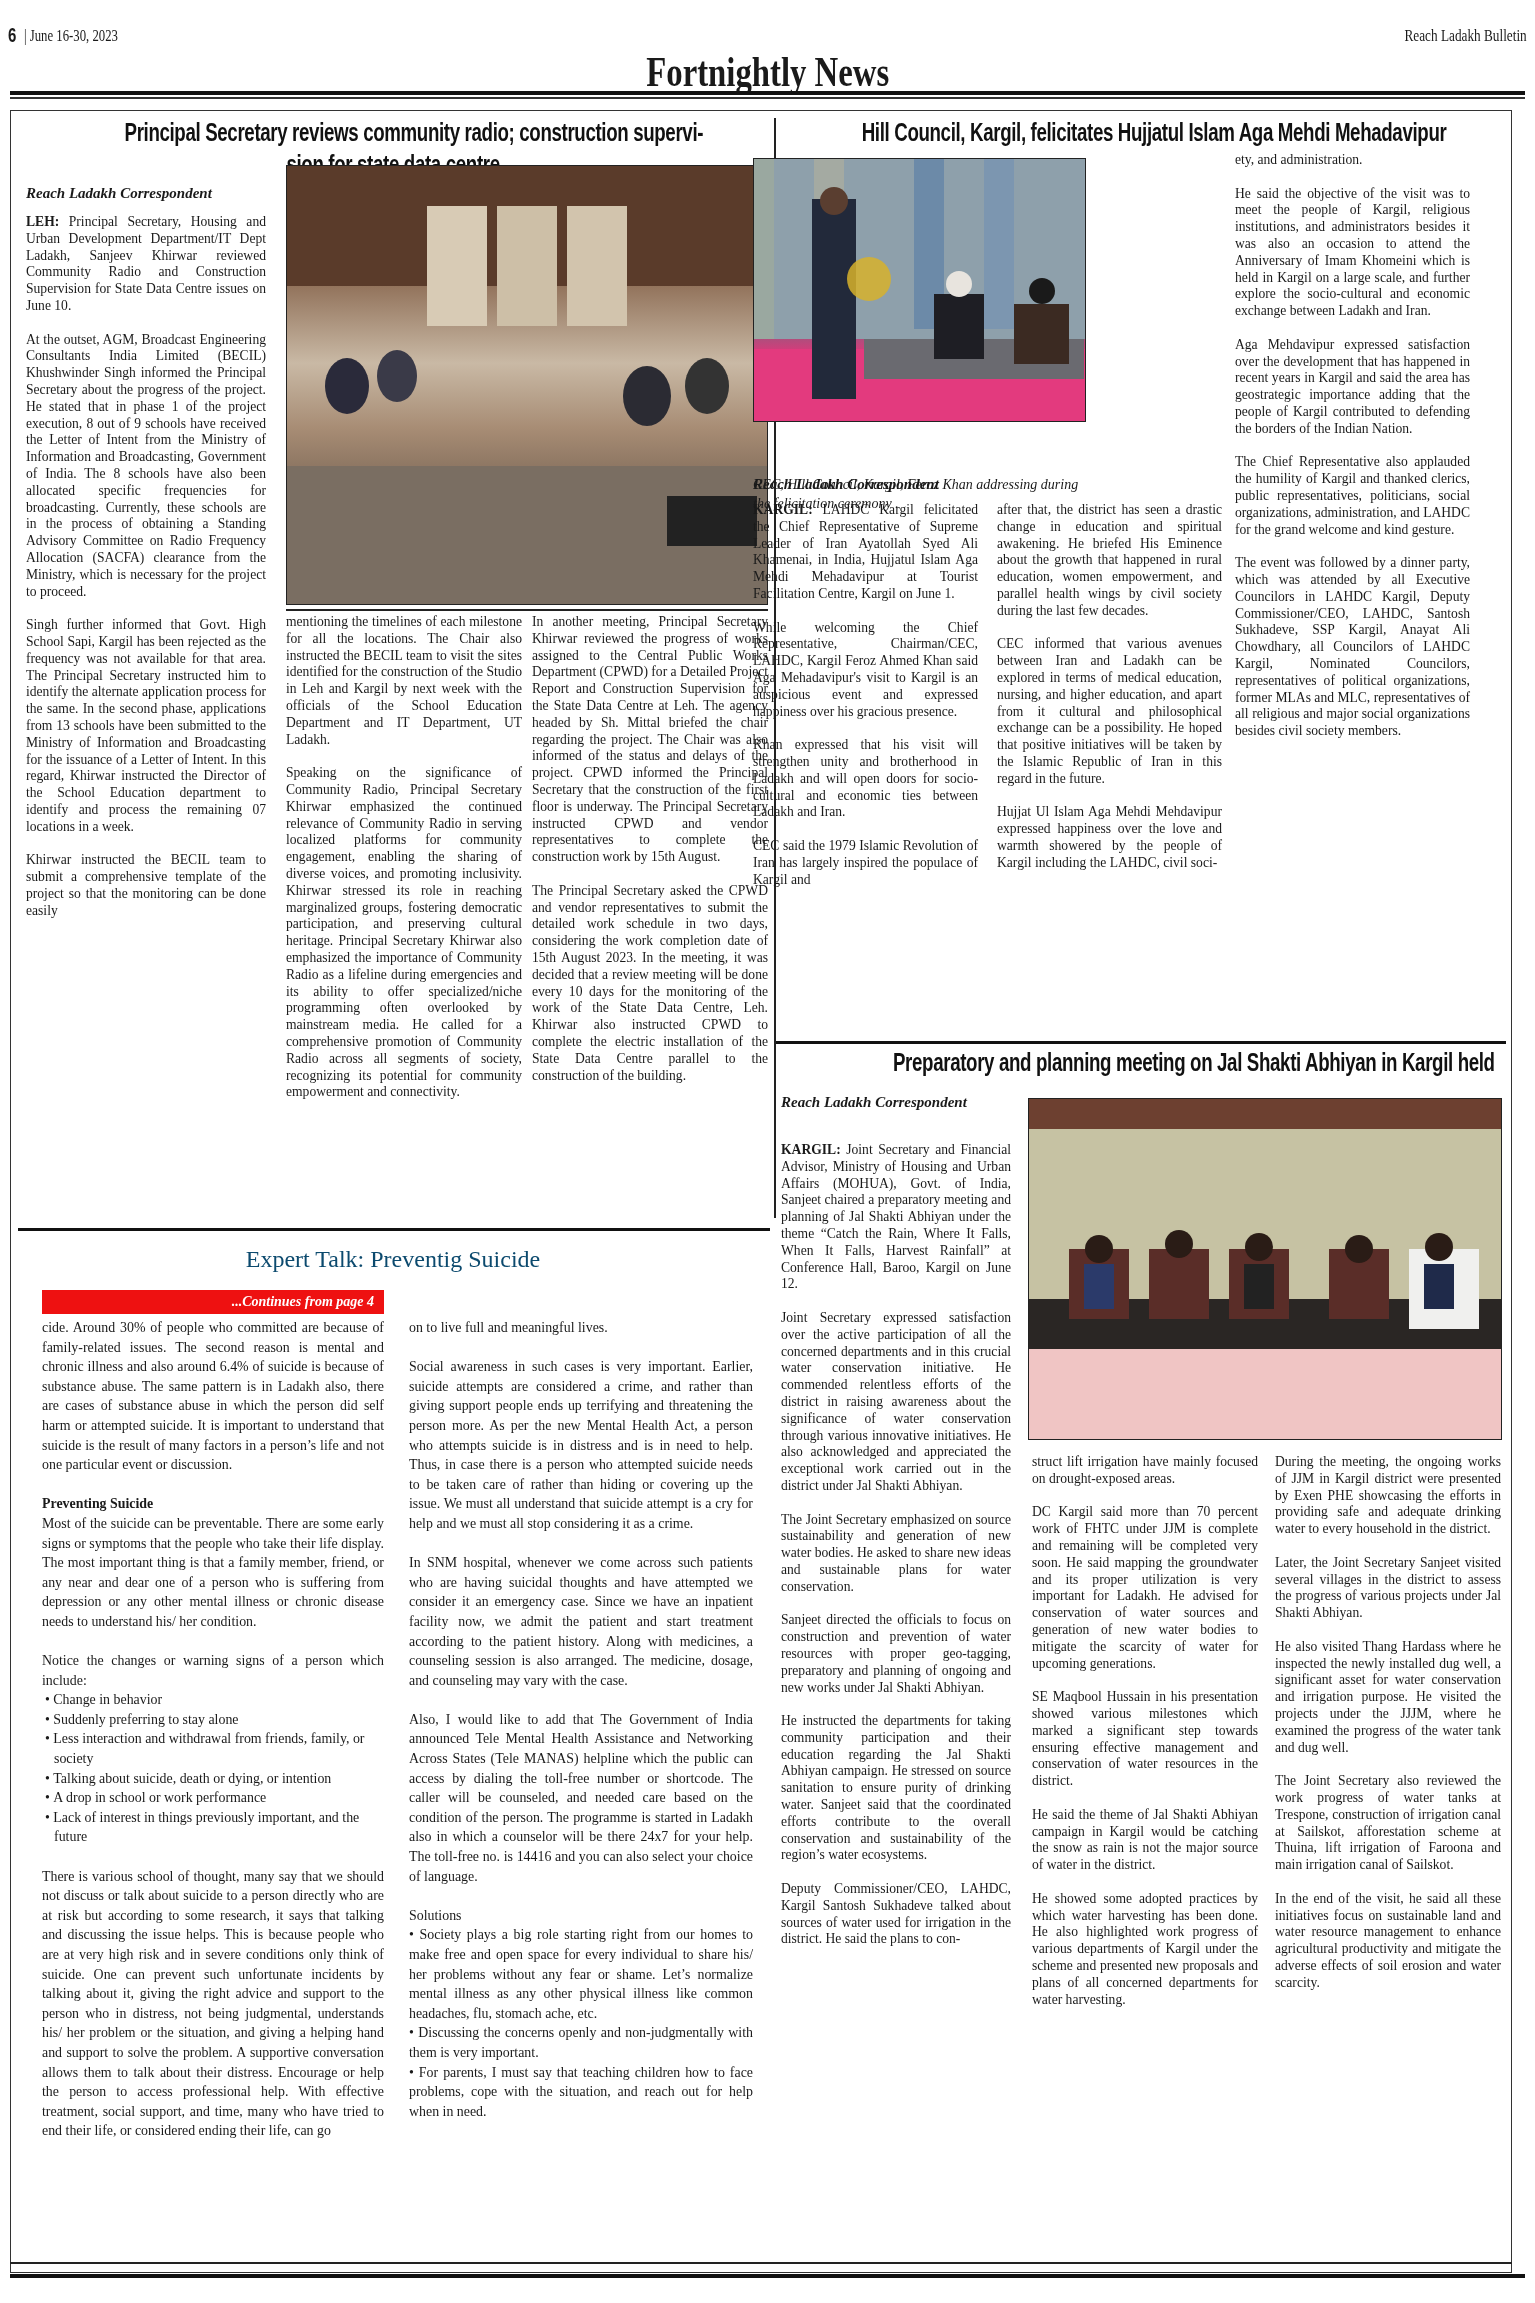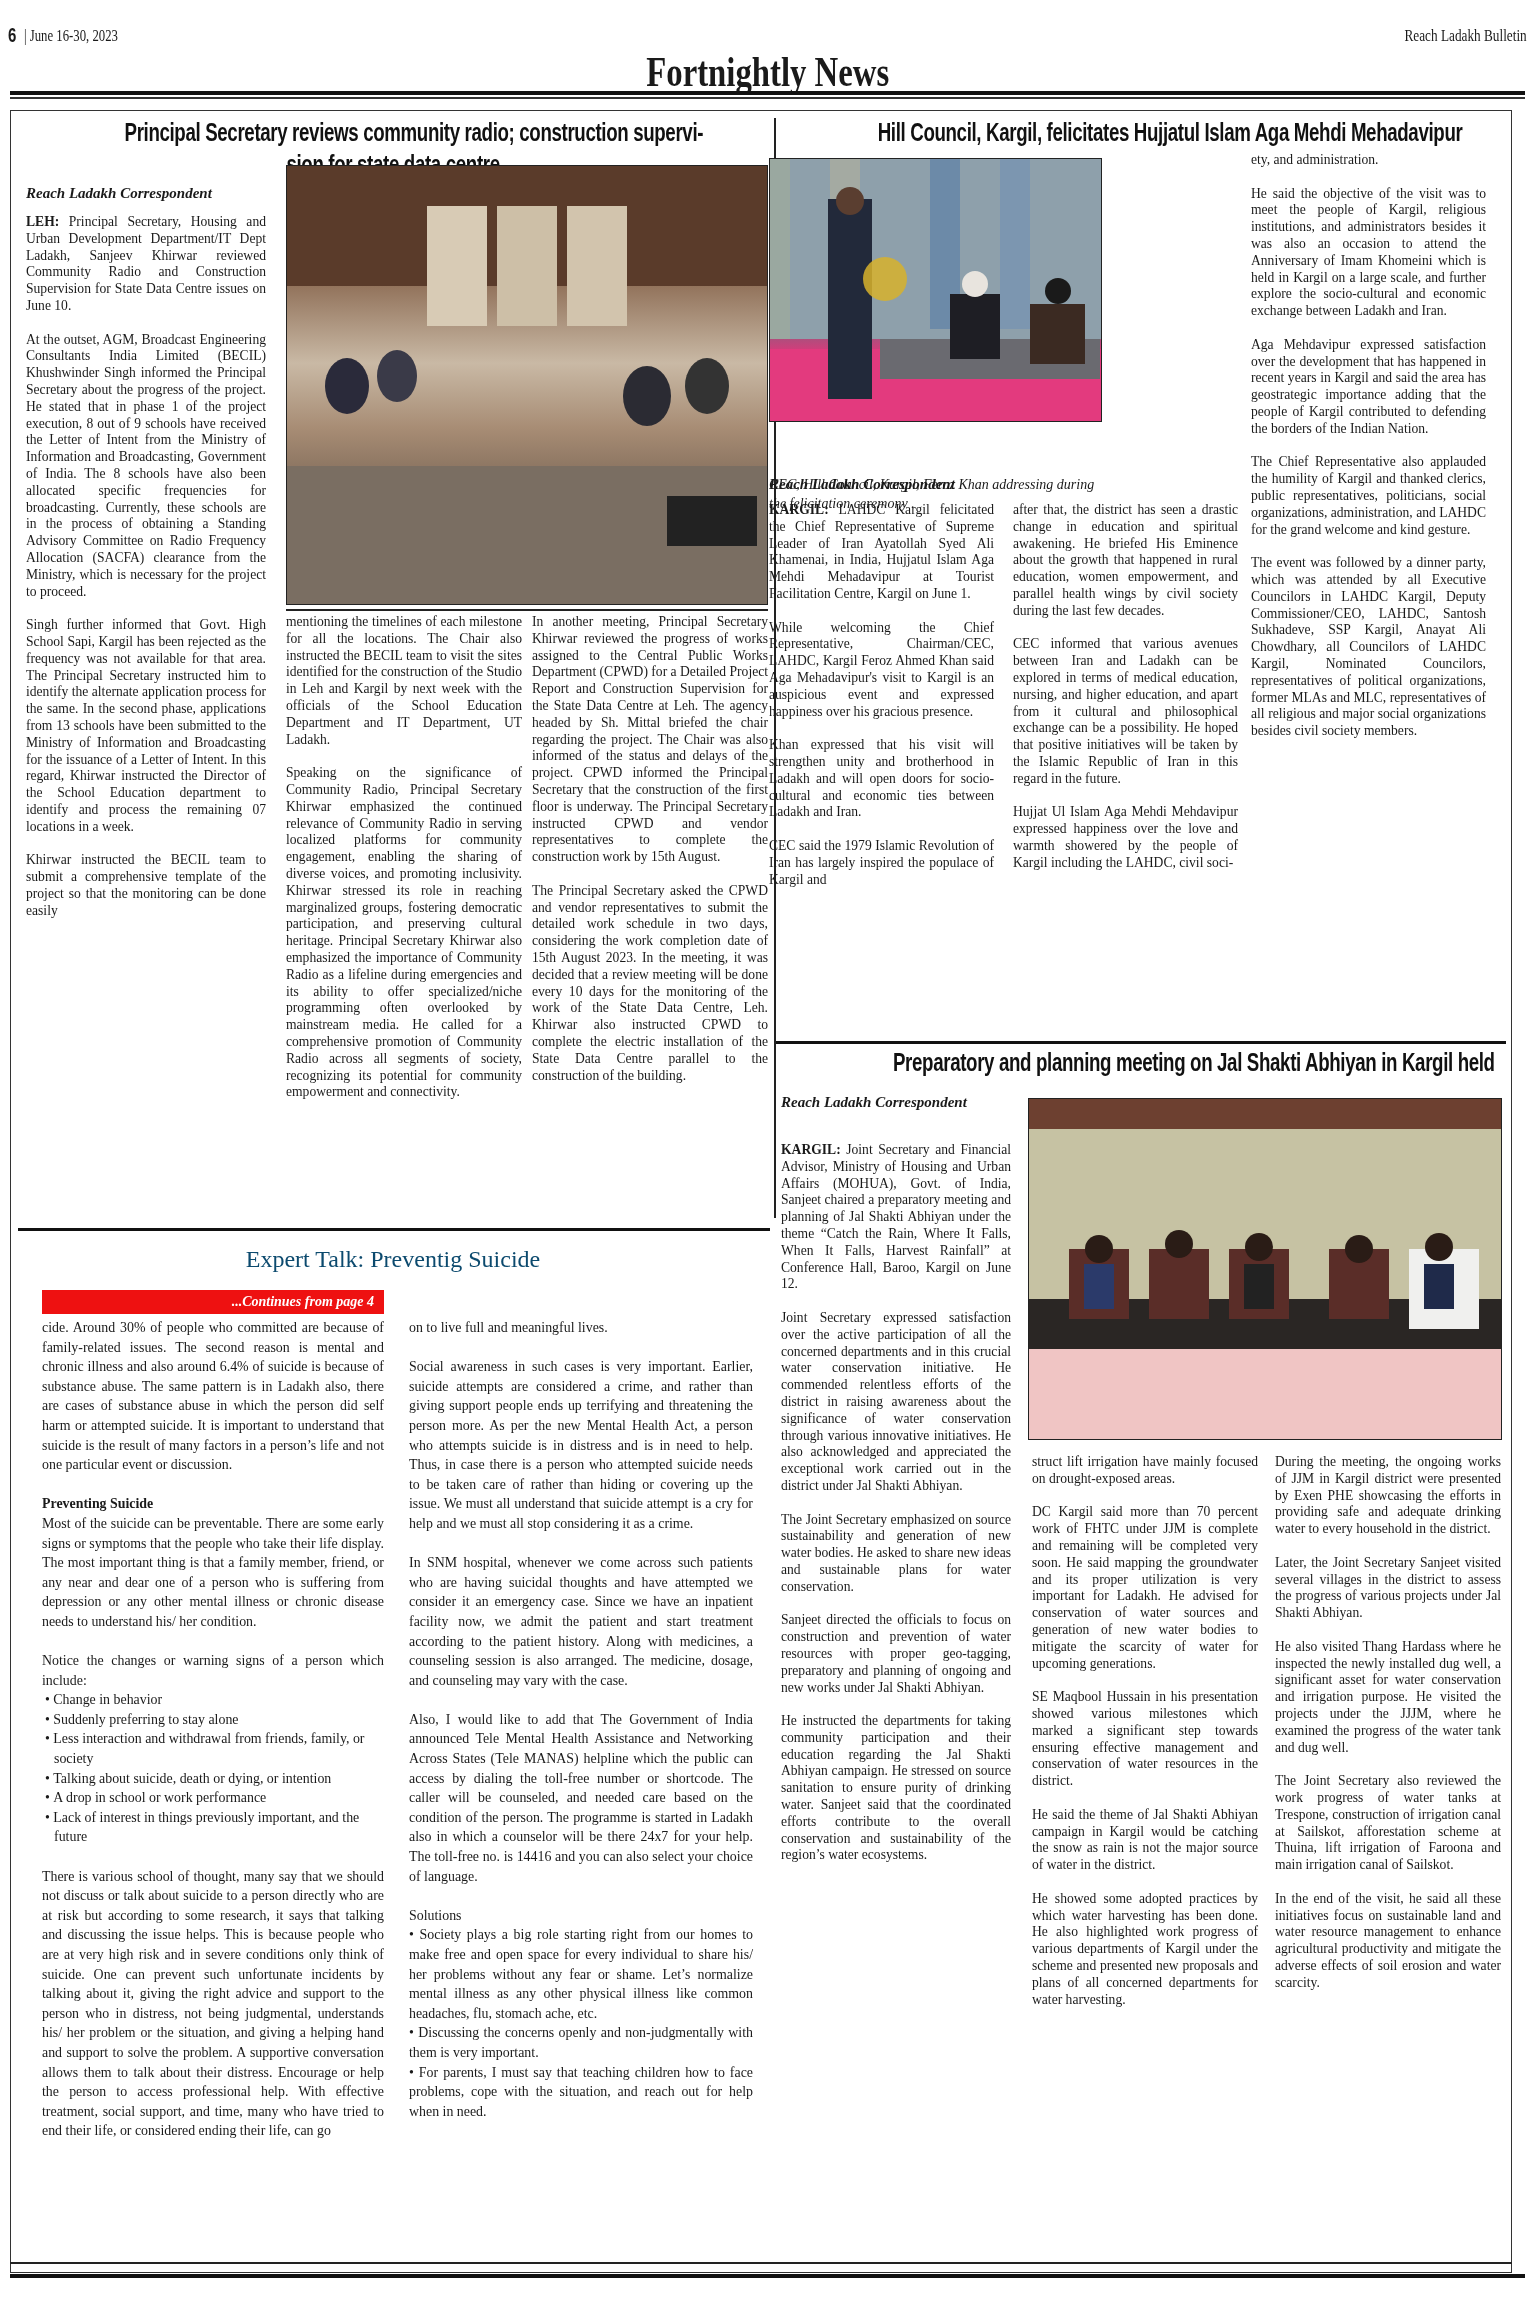--- a/index.html
+++ b/index.html
@@ -92,21 +92,21 @@
     <p>Speaking on the significance of Community Radio, Principal Secretary Khirwar emphasized the continued relevance of Community Radio in serving localized platforms for community engagement, enabling the sharing of diverse voices, and promoting inclusivity. Khirwar stressed its role in reaching marginalized groups, fostering democratic participation, and preserving cultural heritage. Principal Secretary Khirwar also emphasized the importance of Community Radio as a lifeline during emergencies and its ability to offer specialized/niche programming often overlooked by mainstream media. He called for a comprehensive promotion of Community Radio across all segments of society, recognizing its potential for community empowerment and connectivity.</p>
   </div>
   <div class="abs txt" style="left:520px; top:502px; width:236px;">
     <p>In another meeting, Principal Secretary Khirwar reviewed the progress of works assigned to the Central Public Works Department (CPWD) for a Detailed Project Report and Construction Supervision for the State Data Centre at Leh. The agency headed by Sh. Mittal briefed the chair regarding the project. The Chair was also informed of the status and delays of the project. CPWD informed the Principal Secretary that the construction of the first floor is underway. The Principal Secretary instructed CPWD and vendor representatives to complete the construction work by 15th August.</p>
     <p>The Principal Secretary asked the CPWD and vendor representatives to submit the detailed work schedule in two days, considering the work completion date of 15th August 2023. In the meeting, it was decided that a review meeting will be done every 10 days for the monitoring of the work of the State Data Centre, Leh. Khirwar also instructed CPWD to complete the electric installation of the State Data Centre parallel to the construction of the building.</p>
   </div>
 </div>
 
 <div class="abs vline" style="left:774px; top:118px; height:1100px;"></div>
 
-<div class="abs" style="left:764px; top:112px; width:734px; height:935px;">
+<div class="abs" style="left:748px; top:112px; width:734px; height:935px;">
   <div class="abs headline" style="left:0; top:4px; width:734px;"><span>Hill Council, Kargil, felicitates Hujjatul Islam Aga Mehdi Mehadavipur</span></div>
 
   <div class="abs photo" style="left:5px; top:46px; width:333px; height:264px; background: linear-gradient(180deg, #8fa2ad 0%, #7e93a3 40%, #6b6f80 60%, #e2357a 75%, #c22c66 100%);">
     <svg width="333" height="264" viewBox="0 0 333 264">
       <rect x="0" y="0" width="333" height="180" fill="#8ea0ab"></rect>
       <rect x="0" y="0" width="20" height="180" fill="#9aa8a0"></rect>
       <rect x="60" y="0" width="30" height="180" fill="#a4aaa2"></rect>
       <rect x="160" y="0" width="30" height="170" fill="#6c8aa8"></rect>
       <rect x="230" y="0" width="30" height="170" fill="#7c96b0"></rect>
       <rect x="0" y="190" width="333" height="74" fill="#e33a7e"></rect>
@@ -170,20 +170,21 @@
       <rect x="395" y="165" width="30" height="45" fill="#1f2a4a"></rect>
     </svg>
   </div>
 
   <div class="abs txt" style="left:5px; top:98px; width:230px;">
     <p><span class="b">KARGIL:</span><span> Joint Secretary and Financial Advisor, Ministry of Housing and Urban Affairs (MOHUA), Govt. of India, Sanjeet chaired a preparatory meeting and planning of Jal Shakti Abhiyan under the theme “Catch the Rain, Where It Falls, When It Falls, Harvest Rainfall” at Conference Hall, Baroo, Kargil on June 12.</span></p>
     <p>Joint Secretary expressed satisfaction over the active participation of all the concerned departments and in this crucial water conservation initiative. He commended relentless efforts of the district in raising awareness about the significance of water conservation through various innovative initiatives. He also acknowledged and appreciated the exceptional work carried out in the district under Jal Shakti Abhiyan.</p>
     <p>The Joint Secretary emphasized on source sustainability and generation of new water bodies. He asked to share new ideas and sustainable plans for water conservation.</p>
     <p>Sanjeet directed the officials to focus on construction and prevention of water resources with proper geo-tagging, preparatory and planning of ongoing and new works under Jal Shakti Abhiyan.</p>
     <p>He instructed the departments for taking community participation and their education regarding the Jal Shakti Abhiyan campaign. He stressed on source sanitation to ensure purity of drinking water. Sanjeet said that the coordinated efforts contribute to the overall conservation and sustainability of the region’s water ecosystems.</p>
+    <p>Deputy Commissioner/CEO, LAHDC, Kargil Santosh Sukhadeve talked about sources of water used for irrigation in the district. He said the plans to con-</p>
   </div>
   <div class="abs txt" style="left:256px; top:410px; width:226px;">
     <p>struct lift irrigation have mainly focused on drought-exposed areas.</p>
     <p>DC Kargil said more than 70 percent work of FHTC under JJM is complete and remaining will be completed very soon. He said mapping the groundwater and its proper utilization is very important for Ladakh. He advised for conservation of water sources and generation of new water bodies to mitigate the scarcity of water for upcoming generations.</p>
     <p>SE Maqbool Hussain in his presentation showed various milestones which marked a significant step towards ensuring effective management and conservation of water resources in the district.</p>
     <p>He said the theme of Jal Shakti Abhiyan campaign in Kargil would be catching the snow as rain is not the major source of water in the district.</p>
     <p>He showed some adopted practices by which water harvesting has been done. He also highlighted work progress of various departments of Kargil under the scheme and presented new proposals and plans of all concerned departments for water harvesting.</p>
   </div>
   <div class="abs txt" style="left:499px; top:410px; width:226px;">
     <p>During the meeting, the ongoing works of JJM in Kargil district were presented by Exen PHE showcasing the efforts in providing safe and adequate drinking water to every household in the district.</p>

